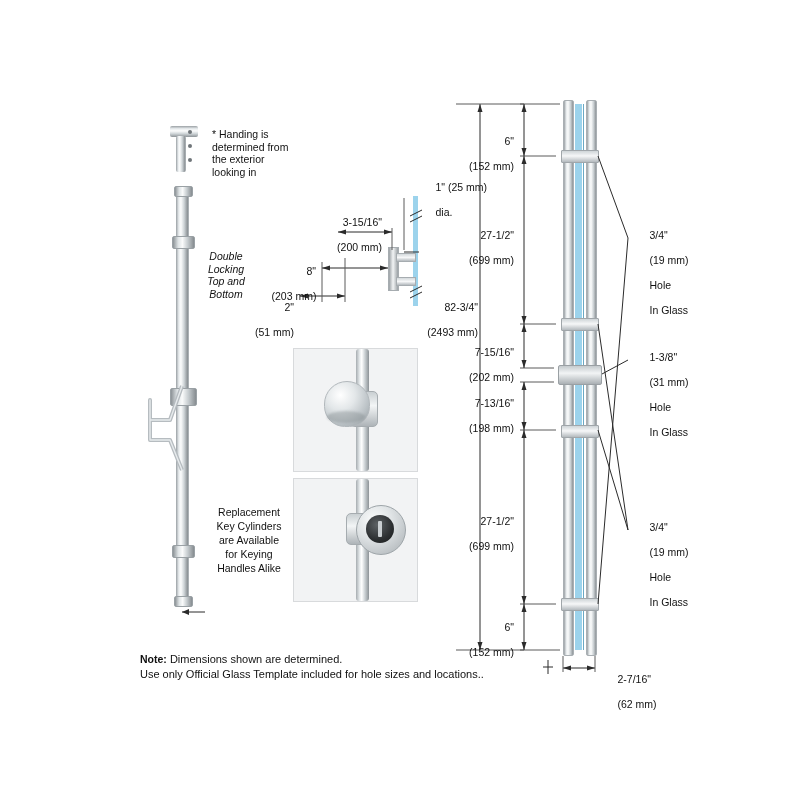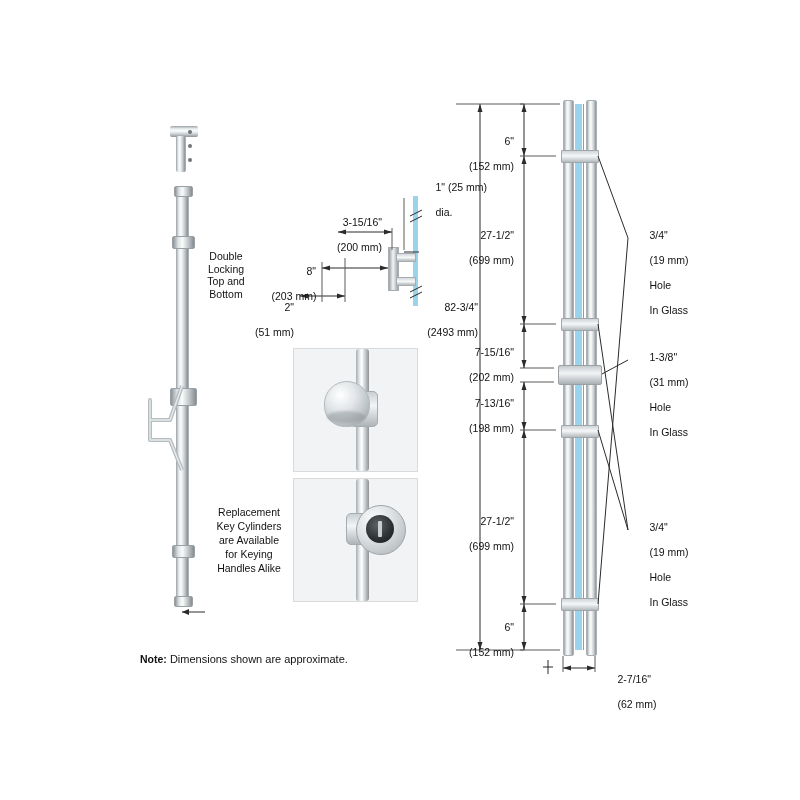--- a/index.html
+++ b/index.html
@@ -136,20 +136,24 @@
 <div id="stage">
 
   <div class="abs">
     <div class="rod-h" style="left:170px; top:126px; width:28px; height:11px;"></div>
     <div class="rod" style="left:176px; top:136px; width:10px; height:36px;"></div>
     <div class="dot" style="left:188px; top:130px; width:4px; height:4px;"></div>
     <div class="dot" style="left:188px; top:144px; width:4px; height:4px;"></div>
     <div class="dot" style="left:188px; top:158px; width:4px; height:4px;"></div>
   </div>
 
+  <div class="lbl" style="left: 212px; top: 128px; width: 120px; white-space: pre-line;">* Handing is
+determined from
+the exterior
+looking in</div>
 
   <div class="abs">
 
     <div class="rod" style="left:176px; top:186px; width:13px; height:418px;"></div>
 
     <div class="ferrule" style="left:174px; top:186px; width:17px; height:9px;"></div>
 
     <div class="ferrule" style="left:174px; top:596px; width:17px; height:9px;"></div>
 
     <div class="ferrule" style="left:172px; top:236px; width:21px; height:11px;"></div>
@@ -163,21 +167,21 @@
       <polyline points="182,386 170,420 150,420 150,400 150,440 170,440 182,470" fill="none" stroke="#e7ebed" stroke-width="1.4" stroke-linejoin="round"></polyline>
     </svg>
 
     <svg class="leaders">
       <line x1="200" y1="604" x2="200" y2="604" stroke="#2b2b2b"></line>
       <line x1="182" y1="612" x2="205" y2="612" stroke="#2b2b2b" stroke-width="1"></line>
       <polygon points="182,612 189,609 189,615" fill="#2b2b2b"></polygon>
     </svg>
   </div>
 
-  <div class="lbl center" style="left: 196px; top: 250px; width: 60px; white-space: pre-line;">Double
+  <div class="lbl center" style="left: 196px; top: 250px; width: 60px; white-space: pre-line; font-style: italic;">Double
 Locking
 Top and
 Bottom</div>
 
   <div class="abs">
 
     <div class="glass" style="left:413px; top:196px; width:5px; height:110px;"></div>
 
     <svg class="leaders">
       <path d="M410,216 l12,-6 M410,222 l12,-6" stroke="#2b2b2b" stroke-width="1" fill="none"></path>
@@ -370,17 +374,18 @@
     <div class="lbl" style="left:632px; top:508px; width:80px;">
       <span>3/4"</span><br>
       <span>(19 mm)</span><br>
       <span>Hole</span><br>
       <span>In Glass</span>
     </div>
   </div>
 
   <div class="note" style="left:140px; top:652px; width:520px;">
     <div>
-      <span class="lbl bold" style="position:static;">Note:</span><span> Dimensions shown are approximate.</span>
-    </div>
+      <span class="lbl bold" style="position:static;">Note:</span><span> Dimensions shown are determined.</span>
+    </div>
+    <div>Use only Official Glass Template included for hole sizes and locations..</div>
   </div>
 
 </div>
 
 </body></html>

